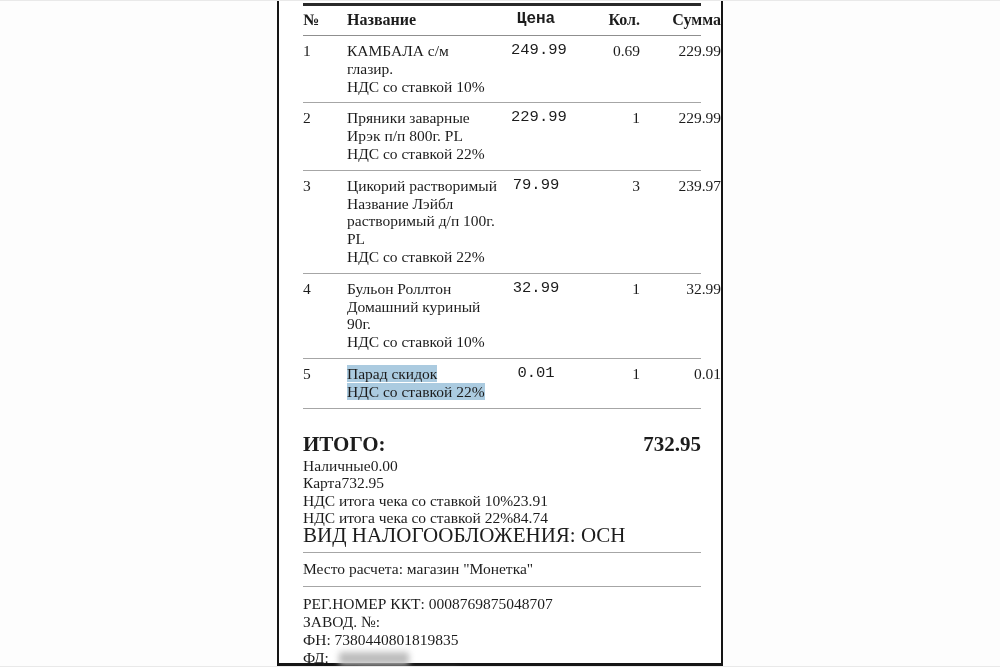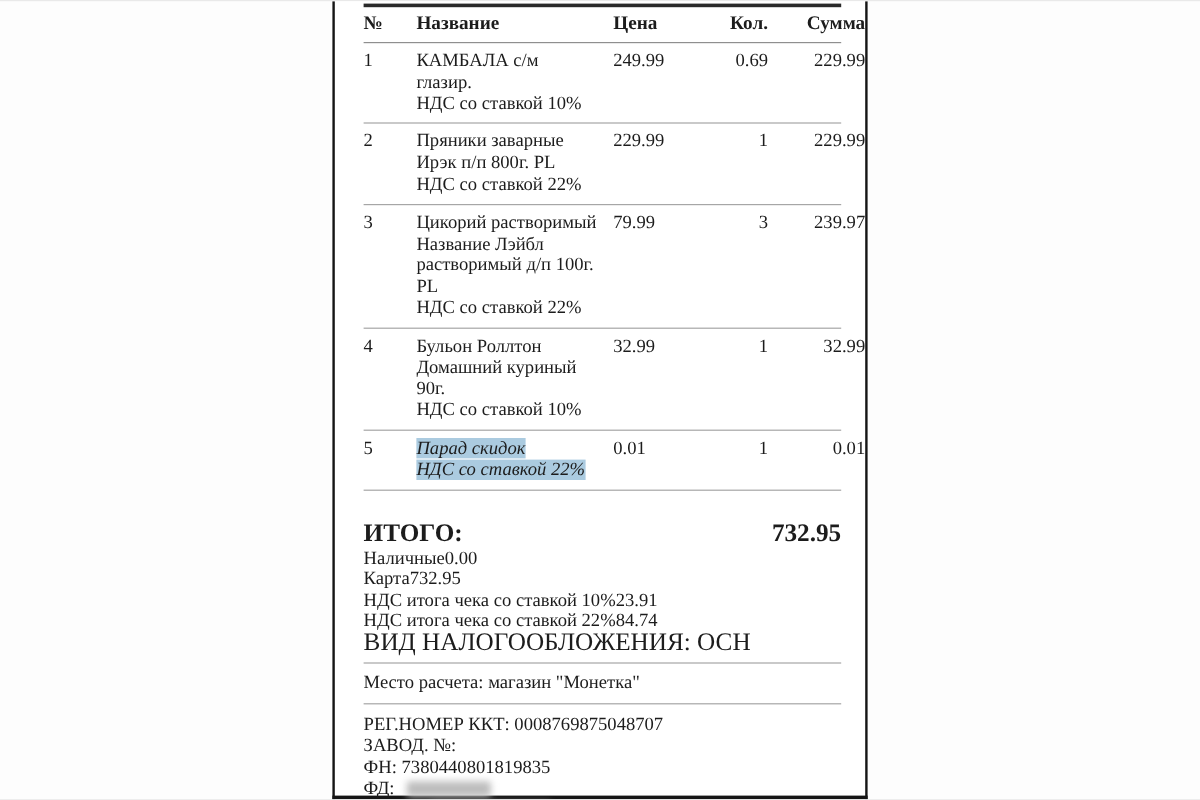--- a/index.html
+++ b/index.html
@@ -37,27 +37,27 @@
     padding: 6px 0 7px 0;
   }
   .t-row.header {
     font-weight: bold;
     font-size: 16px;
     padding: 5px 0 6px 0;
     border-bottom: 1px solid #8f8f8f;
   }
   .c-num   { width: 44px;  flex: none; }
   .c-name  { width: 164px; flex: none; }
-  .c-price { width: 50px;  flex: none; text-align: left; }
+  .c-price { width: 50px;  flex: none; text-align: center; font-family: Liberation Mono, monospace; }
   .c-qty   { width: 59px;  flex: none; text-align: right; margin-left: 20px; }
   .c-sum   { width: 81px;  flex: none; text-align: right; }
   .t-row, .totals-line, .place-line, .footer-line { font-size: 15.5px; }
   .t-row .line { line-height: 17.8px; white-space: nowrap; }
   .c-num, .c-price, .c-qty, .c-sum { line-height: 17.8px; }
-  .hl { background: var(--sel, #abcbe0); font-style: italic; }
+  .hl { background: var(--sel, #abcbe0); }
   
   .totals-main {
     display: flex; justify-content: space-between;
     font-weight: bold; font-size: 21px;
     line-height: 26px; margin-top: 22px;
   }
   .totals-line {
     display: flex; justify-content: flex-start;
     line-height: 17.5px;
   }

